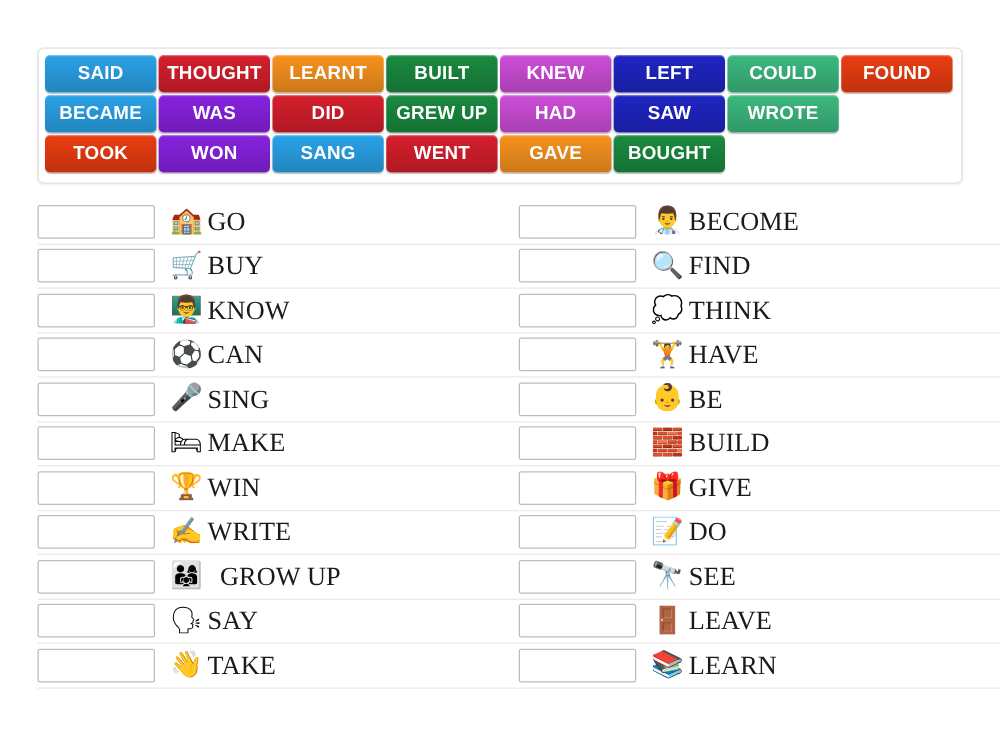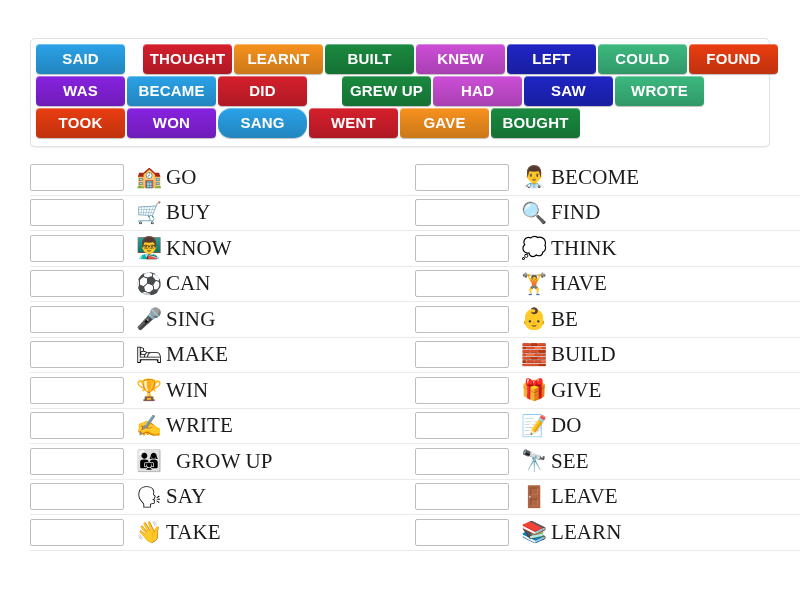--- a/index.html
+++ b/index.html
@@ -123,41 +123,41 @@
   .label.indent { margin-left: 10px; }
 </style>
 </head>
 <body>
 
 <div id="app">
 
   <div class="wordbank">
     <div class="wb-row">
         <div class="tile" style="background: linear-gradient(rgb(42, 162, 232) 0%, rgb(34, 133, 190) 100%);">SAID</div>
-        <div class="tile" style="background: linear-gradient(rgb(213, 31, 44) 0%, rgb(175, 25, 36) 100%); margin-left: 16px;">THOUGHT</div>
+        <div class="tile" style="background: linear-gradient(rgb(213, 31, 44) 0%, rgb(175, 25, 36) 100%);">THOUGHT</div>
         <div class="tile" style="background: linear-gradient(rgb(247, 146, 30) 0%, rgb(203, 120, 25) 100%);">LEARNT</div>
         <div class="tile" style="background: linear-gradient(rgb(26, 138, 63) 0%, rgb(21, 113, 52) 100%);">BUILT</div>
         <div class="tile" style="background: linear-gradient(rgb(205, 78, 216) 0%, rgb(168, 64, 177) 100%);">KNEW</div>
         <div class="tile" style="background: linear-gradient(rgb(31, 37, 196) 0%, rgb(25, 30, 161) 100%);">LEFT</div>
         <div class="tile" style="background: linear-gradient(rgb(60, 185, 127) 0%, rgb(49, 152, 104) 100%);">COULD</div>
         <div class="tile" style="background: linear-gradient(rgb(234, 61, 17) 0%, rgb(192, 50, 14) 100%);">FOUND</div>
       </div>
     <div class="wb-row">
+        <div class="tile" style="background: linear-gradient(rgb(42, 162, 232) 0%, rgb(34, 133, 190) 100%);">BECAME</div>
         <div class="tile" style="background: linear-gradient(rgb(135, 34, 224) 0%, rgb(111, 28, 184) 100%);">WAS</div>
-        <div class="tile" style="background: linear-gradient(rgb(42, 162, 232) 0%, rgb(34, 133, 190) 100%);">BECAME</div>
         <div class="tile" style="background: linear-gradient(rgb(213, 31, 44) 0%, rgb(175, 25, 36) 100%);">DID</div>
-        <div class="tile" style="background: linear-gradient(rgb(26, 138, 63) 0%, rgb(21, 113, 52) 100%); margin-left: 33px;">GREW UP</div>
+        <div class="tile" style="background: linear-gradient(rgb(26, 138, 63) 0%, rgb(21, 113, 52) 100%);">GREW UP</div>
         <div class="tile" style="background: linear-gradient(rgb(205, 78, 216) 0%, rgb(168, 64, 177) 100%);">HAD</div>
         <div class="tile" style="background: linear-gradient(rgb(31, 37, 196) 0%, rgb(25, 30, 161) 100%);">SAW</div>
         <div class="tile" style="background: linear-gradient(rgb(60, 185, 127) 0%, rgb(49, 152, 104) 100%);">WROTE</div>
       </div>
     <div class="wb-row">
         <div class="tile" style="background: linear-gradient(rgb(234, 61, 17) 0%, rgb(192, 50, 14) 100%);">TOOK</div>
         <div class="tile" style="background: linear-gradient(rgb(135, 34, 224) 0%, rgb(111, 28, 184) 100%);">WON</div>
-        <div class="tile" style="background: linear-gradient(rgb(42, 162, 232) 0%, rgb(34, 133, 190) 100%); border-radius: 13px;">SANG</div>
+        <div class="tile" style="background: linear-gradient(rgb(42, 162, 232) 0%, rgb(34, 133, 190) 100%);">SANG</div>
         <div class="tile" style="background: linear-gradient(rgb(213, 31, 44) 0%, rgb(175, 25, 36) 100%);">WENT</div>
         <div class="tile" style="background: linear-gradient(rgb(247, 146, 30) 0%, rgb(203, 120, 25) 100%);">GAVE</div>
         <div class="tile" style="background: linear-gradient(rgb(26, 138, 63) 0%, rgb(21, 113, 52) 100%);">BOUGHT</div>
       </div>
   </div>
 
   <div class="columns">
     <div class="col left" id="col-left">
         <div class="mrow">
           <div class="dropbox"></div>

